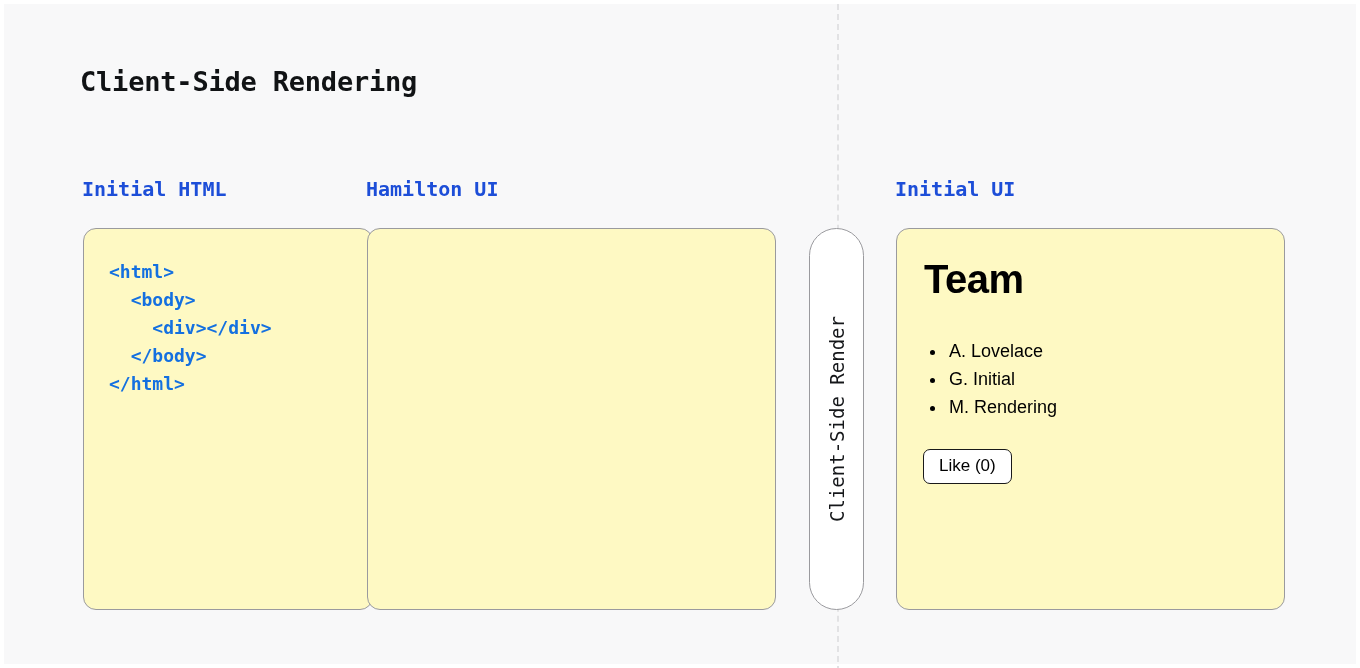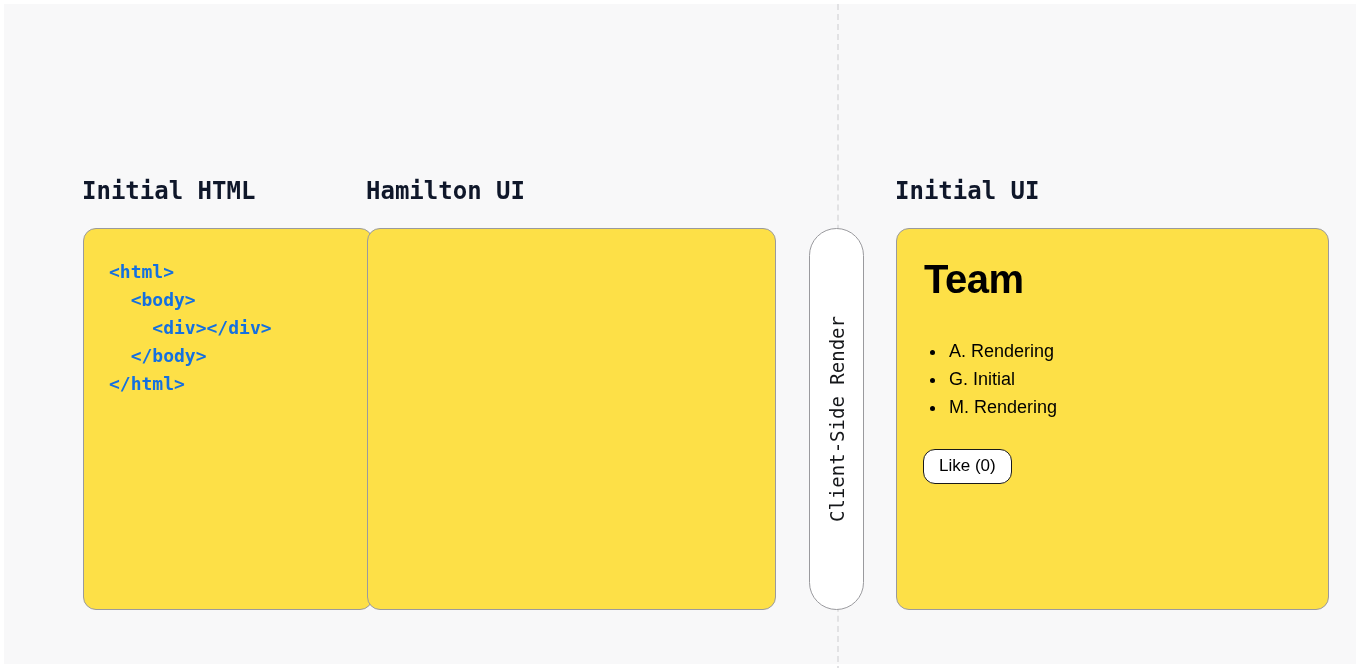--- a/index.html
+++ b/index.html
@@ -35,43 +35,43 @@
     font-weight: 700;
     letter-spacing: -0.2px;
     color: #111315;
     white-space: nowrap;
   }
 
   
   .col-caption {
     position: absolute;
     font-family: "DejaVu Sans Mono", "Liberation Mono", monospace;
-    font-size: 24px;
-    font-weight: 700;
-    color: #0f172a;
+    font-size: 20px;
+    font-weight: 700;
+    color: #1d4ed8;
     white-space: nowrap;
   }
   .cap-initial-html { left: 78px;  top: 173px; }
   .cap-initial-ui   { left: 362px; top: 173px; }
   .cap-rendered-ui  { left: 891px; top: 173px; }
 
   
   .divider {
     position: absolute;
     left: 833px;
     top: 0px;
     width: 0px;
     height: 668px;
     border-left: 2px dashed #e2e2e4;
   }
 
   
   .panel {
     position: absolute;
-    background: #fde047;
+    background: #fef9c3;
     border: 1.6px solid #9a9a9e;
     border-radius: 13px;
     box-sizing: border-box;
   }
 
   .panel-html {
     left: 79px;
     top: 224px;
     width: 290px;
     height: 382px;
@@ -80,21 +80,21 @@
   .panel-initial-ui {
     left: 363px;
     top: 224px;
     width: 409px;
     height: 382px;
   }
 
   .panel-rendered-ui {
     left: 892px;
     top: 224px;
-    width: 433px;
+    width: 389px;
     height: 382px;
   }
 
   
   .code-block {
     position: absolute;
     left: 25px;
     top: 29px;
     margin: 0;
     font-family: "DejaVu Sans Mono", "Liberation Mono", monospace;
@@ -158,33 +158,34 @@
   }
   .ui-list li { padding-left: 2px; }
 
   .like-button {
     position: absolute;
     left: 26px;
     top: 220px;
     padding: 6px 15px 7px 15px;
     background: #ffffff;
     border: 1.5px solid #1a1a1a;
-    border-radius: 12px;
+    border-radius: 7px;
     font-family: "Liberation Sans", sans-serif;
     font-size: 17px;
     color: #000000;
     line-height: 1.2;
     cursor: pointer;
   }
 </style>
 </head>
 <body>
 
 <div class="canvas">
 
+  <div class="diagram-title">Client-Side Rendering</div>
 
   <div class="col-caption cap-initial-html">Initial HTML</div>
 
   <div class="col-caption cap-initial-ui">Hamilton UI</div>
 
   <div class="col-caption cap-rendered-ui">Initial UI</div>
 
   <div class="divider"></div>
 
   <div class="panel panel-html">
@@ -200,21 +201,21 @@
   </div>
 
   <div class="render-pill">
     <div class="render-pill-label">Client-Side Render</div>
   </div>
 
   <div class="panel panel-rendered-ui">
     <h1 class="ui-heading">Team</h1>
 
     <ul class="ui-list">
-      <li>A. Rendering</li>
+      <li>A. Lovelace</li>
       <li>G. Initial</li>
       <li>M. Rendering</li>
     </ul>
 
     <button class="like-button">Like (0)</button>
   </div>
 
 </div>
 
 </body></html>

